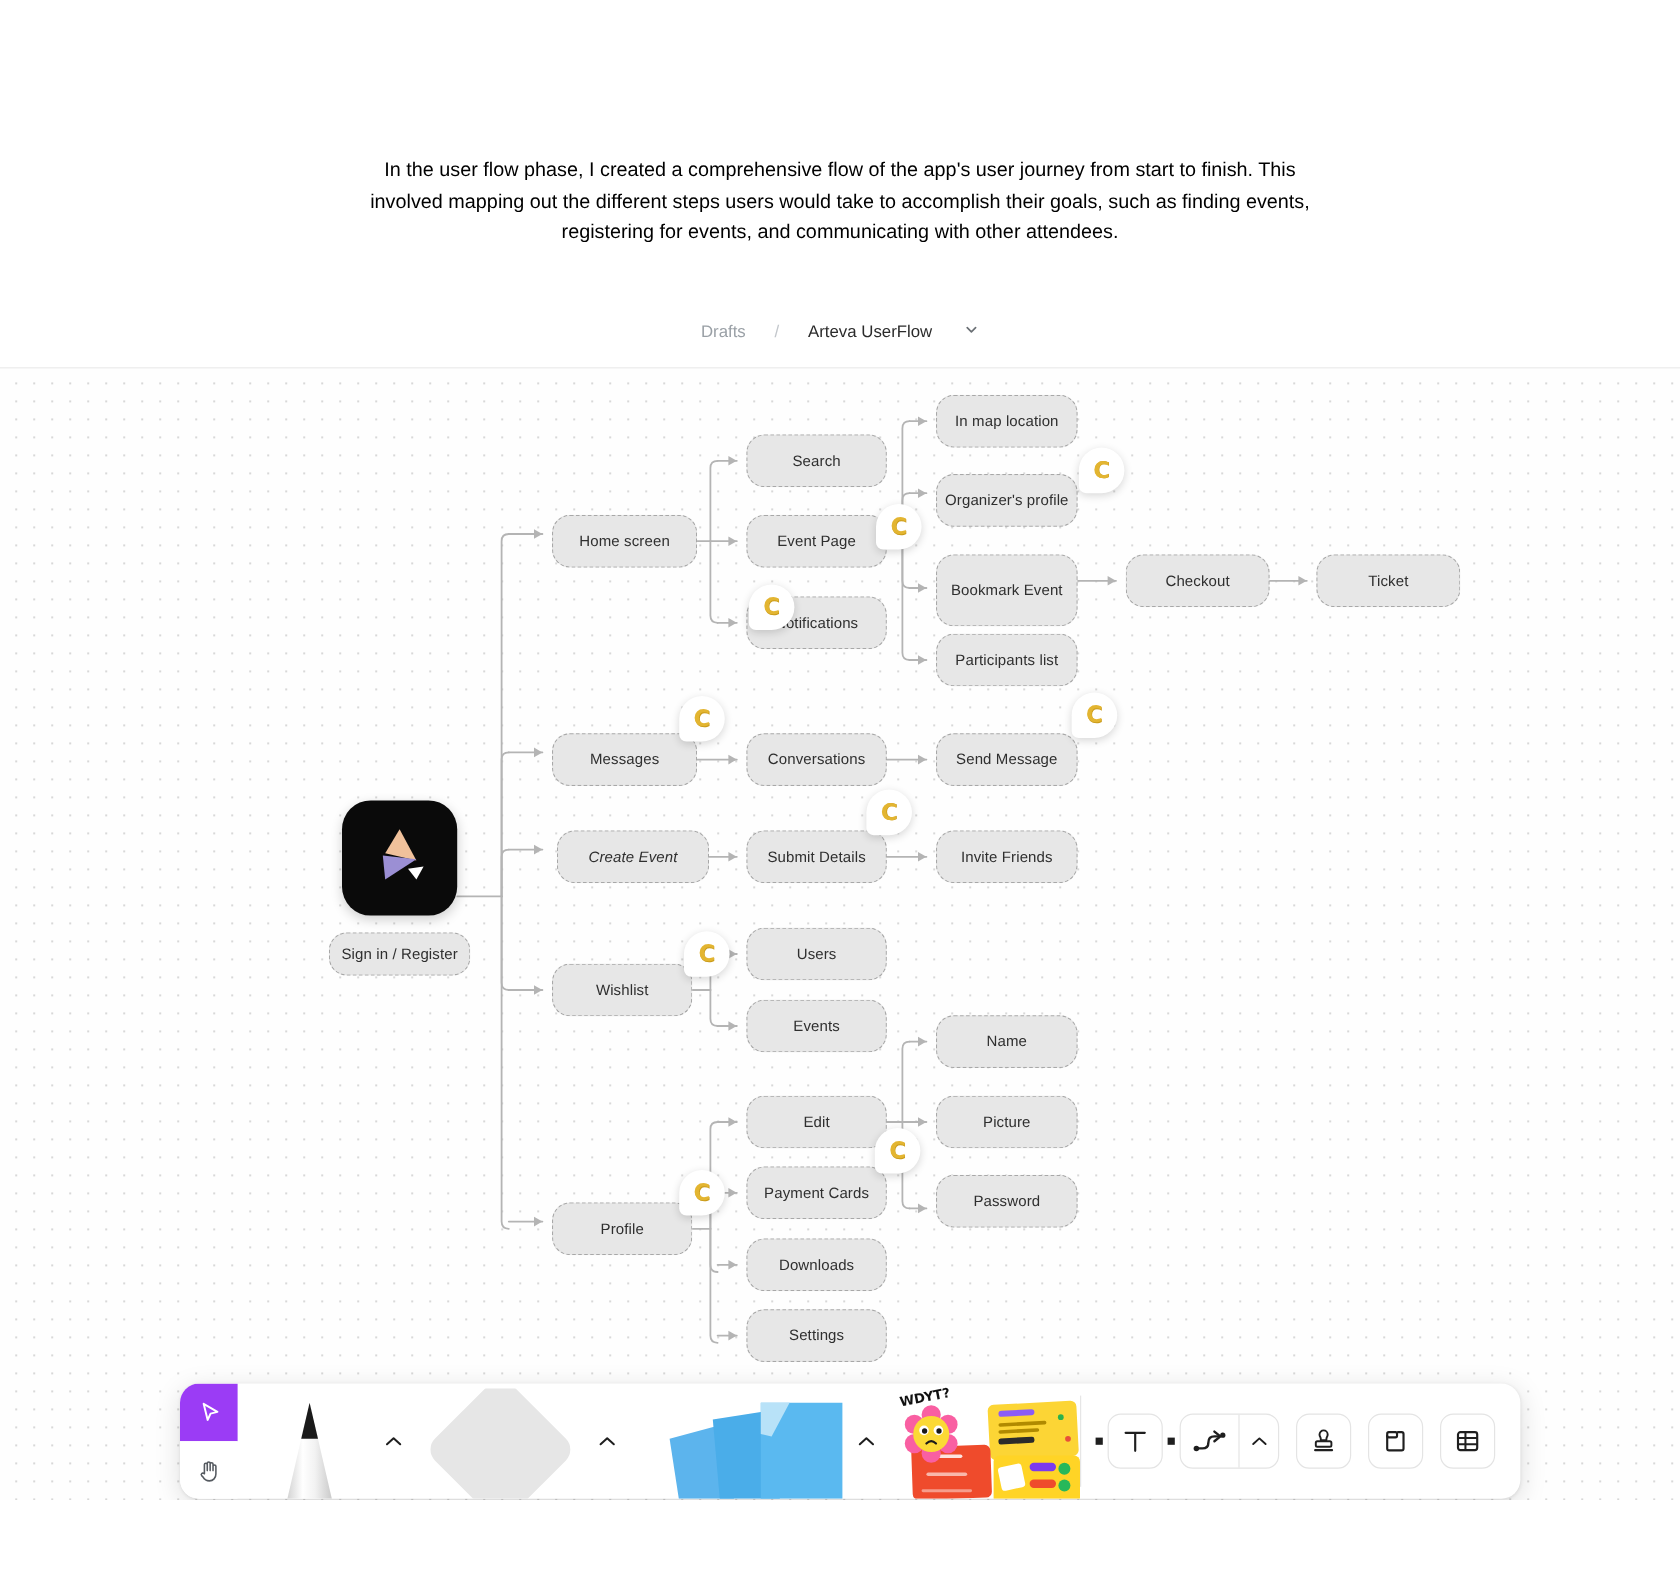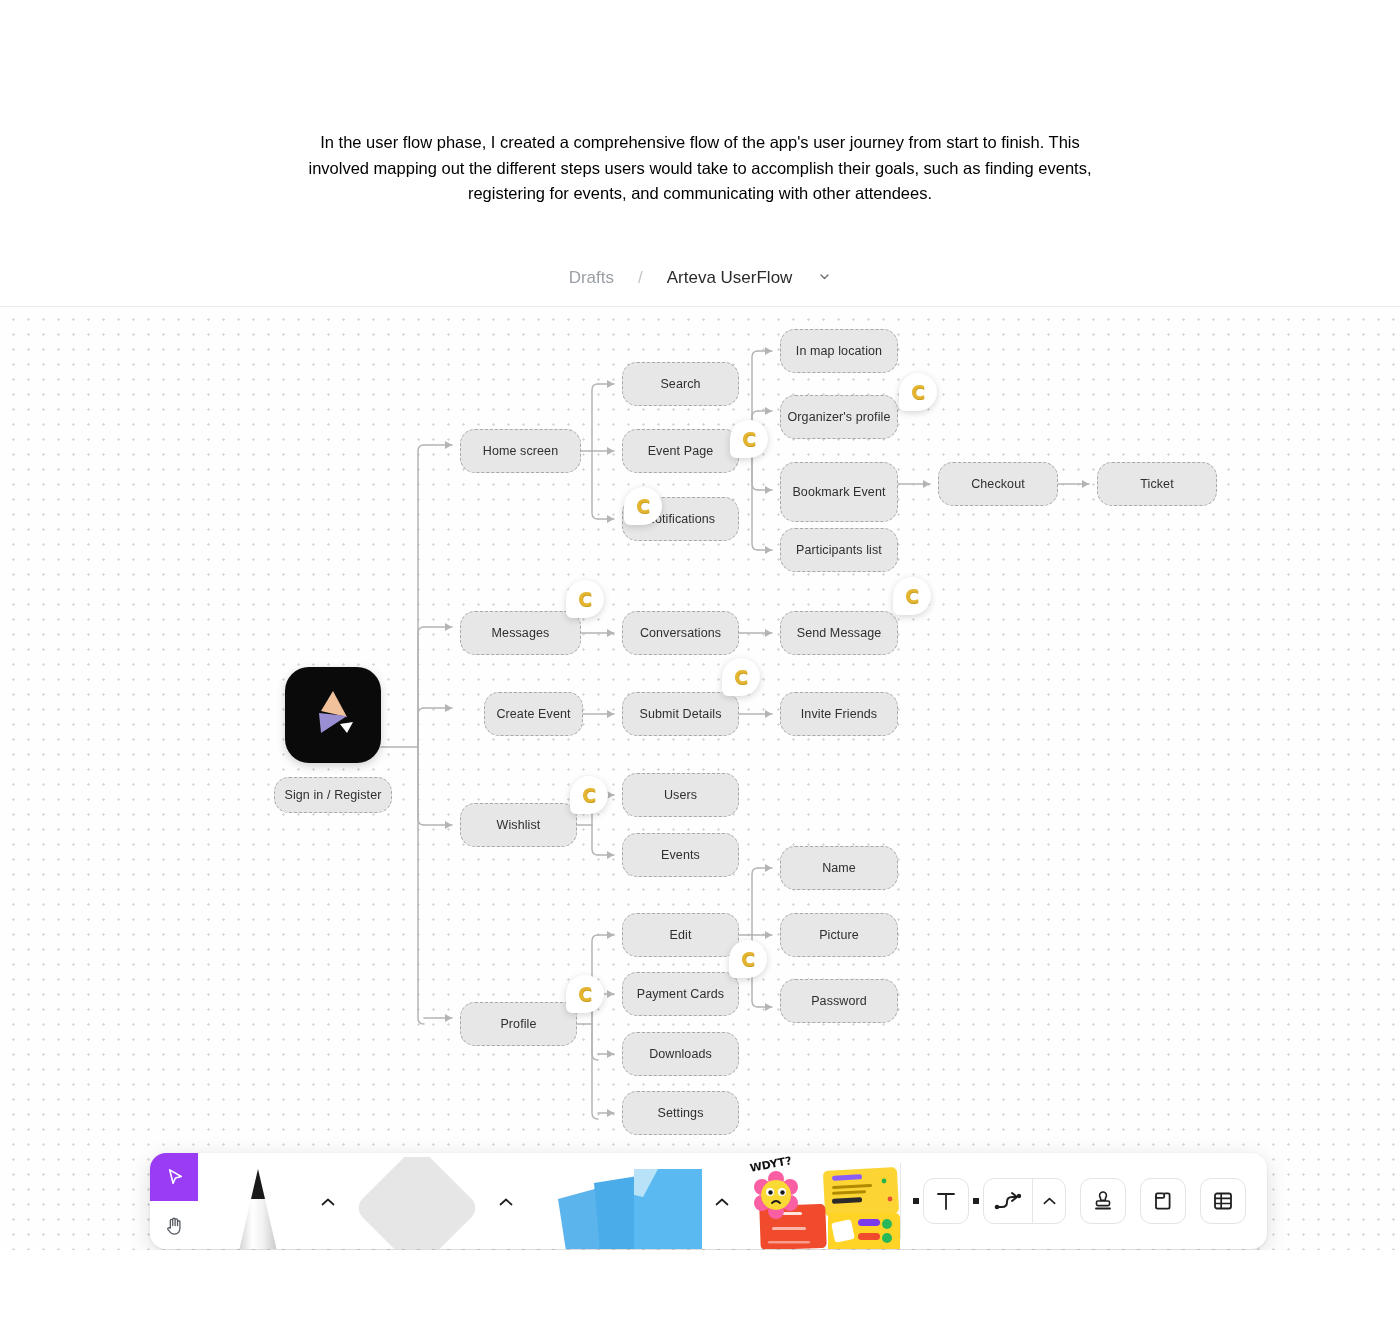--- a/index.html
+++ b/index.html
@@ -18,21 +18,21 @@
     text-align: center; font-size: 38px; font-weight: 700;
     letter-spacing: -0.3px; color: #0d0d0d;
   }
   .page-desc {
     position: absolute; left: 300px; top: 130px; width: 800px;
     text-align: center; font-size: 16.5px; line-height: 1.55; color: #000000;
   }
   .breadcrumb {
     position: absolute; left: 0; top: 268px; width: 1400px;
     display: flex; justify-content: center; align-items: center; gap: 24px;
-    font-size: 17px;
+    font-size: 14px;
   }
   .bc-drafts { color: #9aa0a6; }
   .bc-sep { color: #c2c6cb; }
   .bc-current { color: #2b2b2b; }
   .bc-chevron { color: #6b7075; font-size: 12px; margin-left: 2px; display:inline-block; }
 
   
   .canvas {
     position: absolute; left: 0; top: 306px; width: 1400px; height: 944px;
     background-color: #fefefe;
@@ -276,21 +276,21 @@
         </div>
         <div class="node" style="left: 460px; top: 304px; width: 121px; height: 44px;">
           <span>Messages</span>
         </div>
         <div class="node" style="left: 622px; top: 304px; width: 117px; height: 44px;">
           <span>Conversations</span>
         </div>
         <div class="node" style="left: 780px; top: 304px; width: 118px; height: 44px;">
           <span>Send Message</span>
         </div>
-        <div class="node" style="left: 484px; top: 385px; width: 99px; height: 44px;">
+        <div class="node" style="left: 464px; top: 385px; width: 127px; height: 44px; font-style: italic;">
           <span>Create Event</span>
         </div>
         <div class="node" style="left: 622px; top: 385px; width: 117px; height: 44px;">
           <span>Submit Details</span>
         </div>
         <div class="node" style="left: 780px; top: 385px; width: 118px; height: 44px;">
           <span>Invite Friends</span>
         </div>
         <div class="node" style="left: 460px; top: 496px; width: 117px; height: 44px;">
           <span>Wishlist</span>

